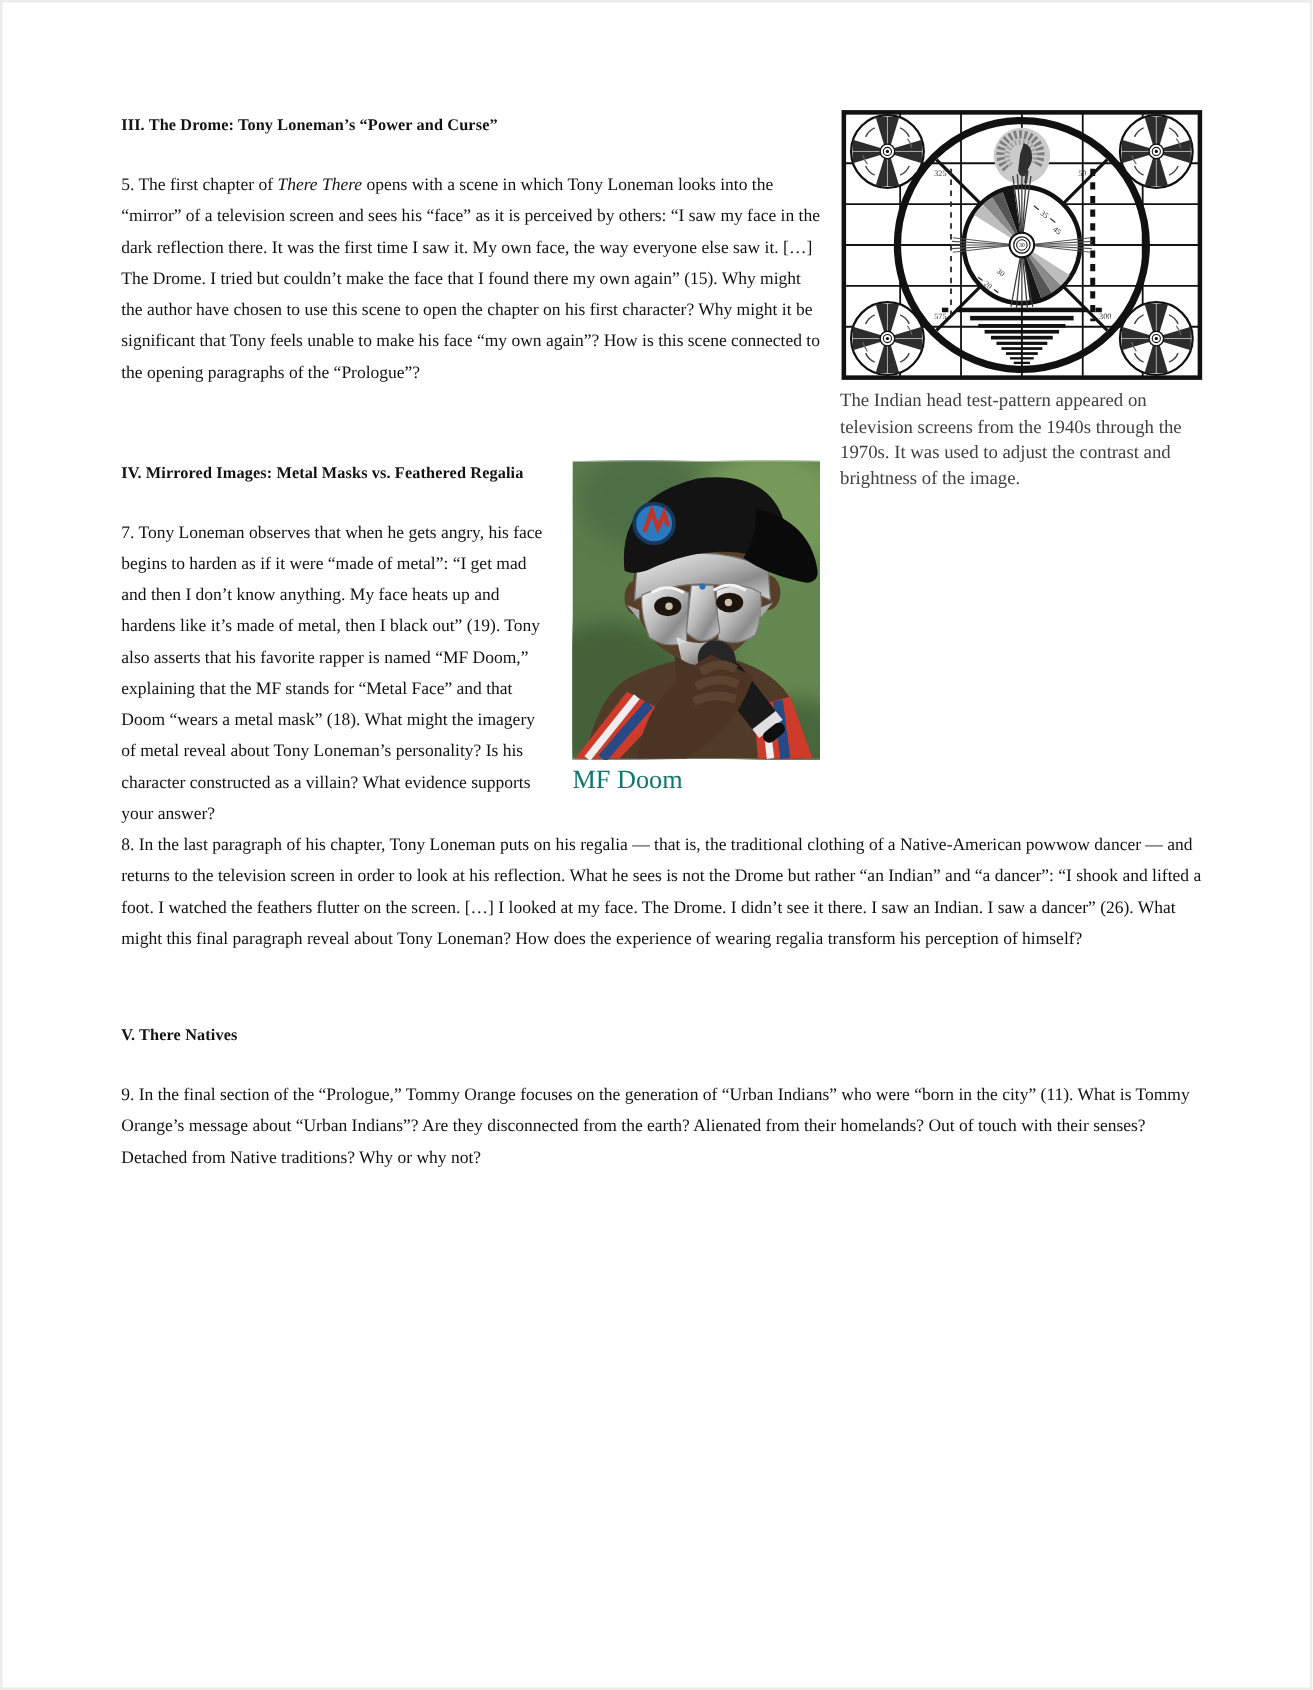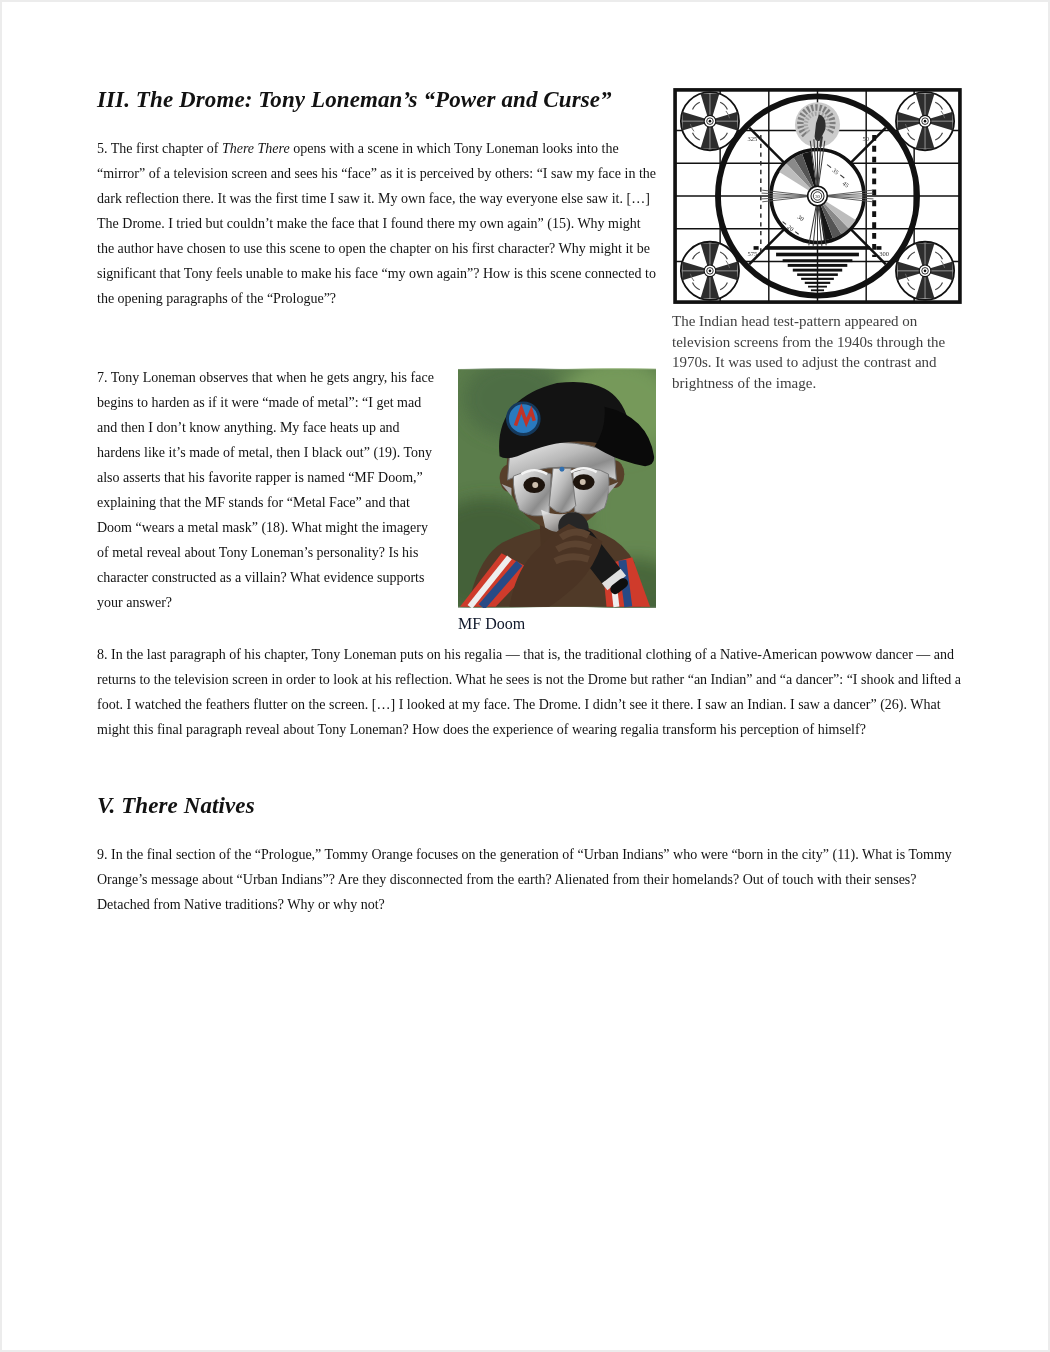--- a/index.html
+++ b/index.html
@@ -10,22 +10,22 @@
   }
   .page {
     box-sizing:border-box;
     width:1050px; height:1352px;
     border:2px solid #ececec;
     padding:85px 85px 0 95px;
     background:#fff;
     overflow:hidden;
   }
   h2 {
-    font-size:23px; line-height:25px; font-weight:bold;
-    margin:0 0 24px 0; letter-spacing:.1px;font-style:italic;
+    font-size:13px; line-height:25px; font-weight:bold;
+    margin:0 0 24px 0; letter-spacing:.1px;
   }
   p.q {
     font-size:14px; line-height:25px; margin:0;
     text-rendering:optimizeLegibility;
   }
   .q6 { clear:both; margin-top:18px; }
   .q8 { clear:both; margin-top:10px; }
   .sec4 { margin-top:54px; }
   .sec5 { margin-top:51px; }
   figure { margin:0; }
@@ -34,21 +34,21 @@
   }
   figure.tp svg { display:block; width:291px; height:218px; }
   figure.tp figcaption {
     font-size:15px; line-height:20.5px; margin-top:6px; color:#404040;
   }
   figure.doom {
     float:right; width:198px; margin:3px 0 8px 20px;
   }
   figure.doom svg { display:block; width:198px; height:240px; }
   figure.doom figcaption {
-    font-size:16px; line-height:21px; margin-top:5px; color:#0f172a;
+    font-size:21px; line-height:21px; margin-top:5px; color:#0f766e;
   }
   svg text { font-family:"Liberation Serif","DejaVu Serif",serif; }
 </style>
 </head>
 <body>
 
 <div class="page">
 
   <section class="sec sec3">
 
@@ -280,20 +280,21 @@
         <path d="M 52,240 Q 58,204 78,184 Q 94,166 112,156 L 146,174 Q 138,200 120,218 Q 102,234 92,240 Z" fill="#4b3424"></path>
         <g stroke="#5c4330" stroke-width="7" fill="none">
           <path d="M 104,170 Q 118,160 132,168"></path>
           <path d="M 100,182 Q 116,172 134,180"></path>
           <path d="M 98,194 Q 114,186 132,192"></path>
         </g>
       </svg>
       <figcaption>MF Doom</figcaption>
     </figure>
 
+    <h2>IV. Mirrored Images: Metal Masks vs. Feathered Regalia</h2>
 
     <p class="q">7. Tony Loneman observes that when he gets angry, his face begins to harden as if it were “made of metal”: “I get mad and then I don’t know anything. My face heats up and hardens like it’s made of metal, then I black out” (19). Tony also asserts that his favorite rapper is named “MF Doom,” explaining that the MF stands for “Metal Face” and that Doom “wears a metal mask” (18). What might the imagery of metal reveal about Tony Loneman’s personality? Is his character constructed as a villain? What evidence supports your answer?</p>
 
     <p class="q q8">8. In the last paragraph of his chapter, Tony Loneman puts on his regalia — that is, the traditional clothing of a Native-American powwow dancer — and returns to the television screen in order to look at his reflection. What he sees is not the Drome but rather “an Indian” and “a dancer”: “I shook and lifted a foot. I watched the feathers flutter on the screen. […] I looked at my face. The Drome. I didn’t see it there. I saw an Indian. I saw a dancer” (26). What might this final paragraph reveal about Tony Loneman? How does the experience of wearing regalia transform his perception of himself?</p>
   </section>
 
   <section class="sec sec5">
     <h2>V. There Natives</h2>
     <p class="q">9. In the final section of the “Prologue,” Tommy Orange focuses on the generation of “Urban Indians” who were “born in the city” (11). What is Tommy Orange’s message about “Urban Indians”? Are they disconnected from the earth? Alienated from their homelands? Out of touch with their senses? Detached from Native traditions? Why or why not?</p>
   </section>

